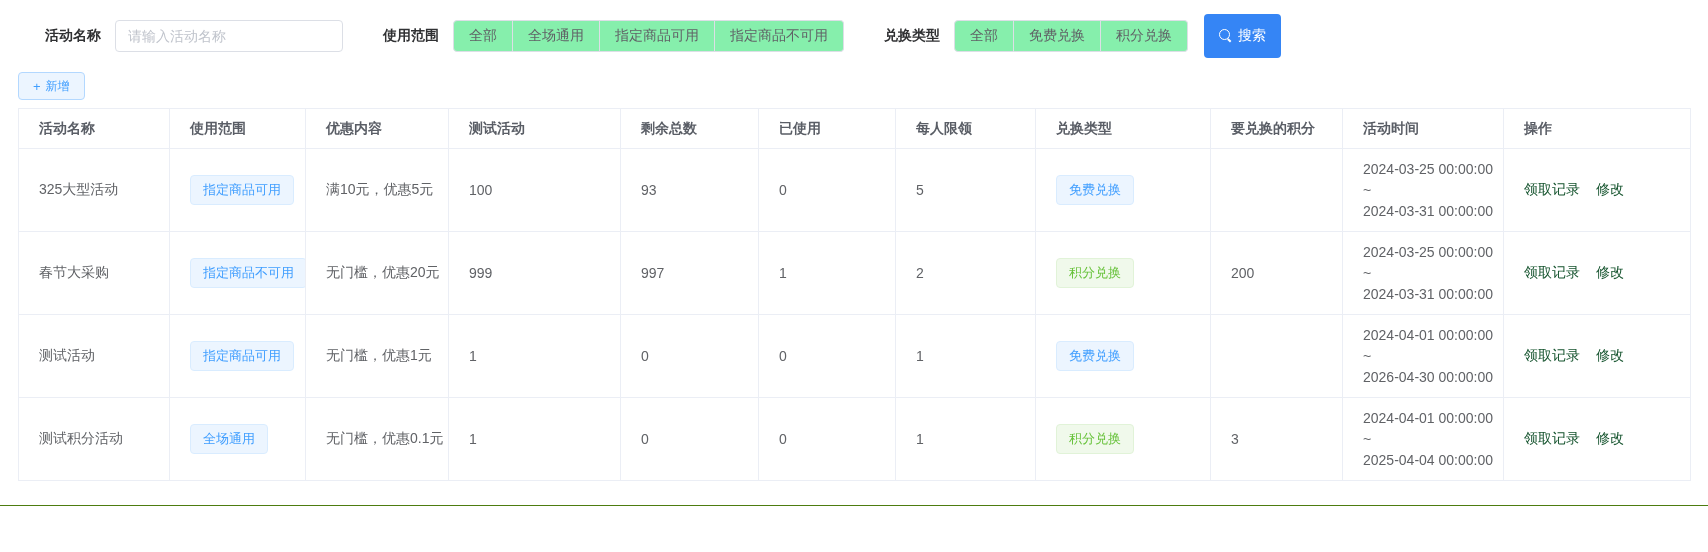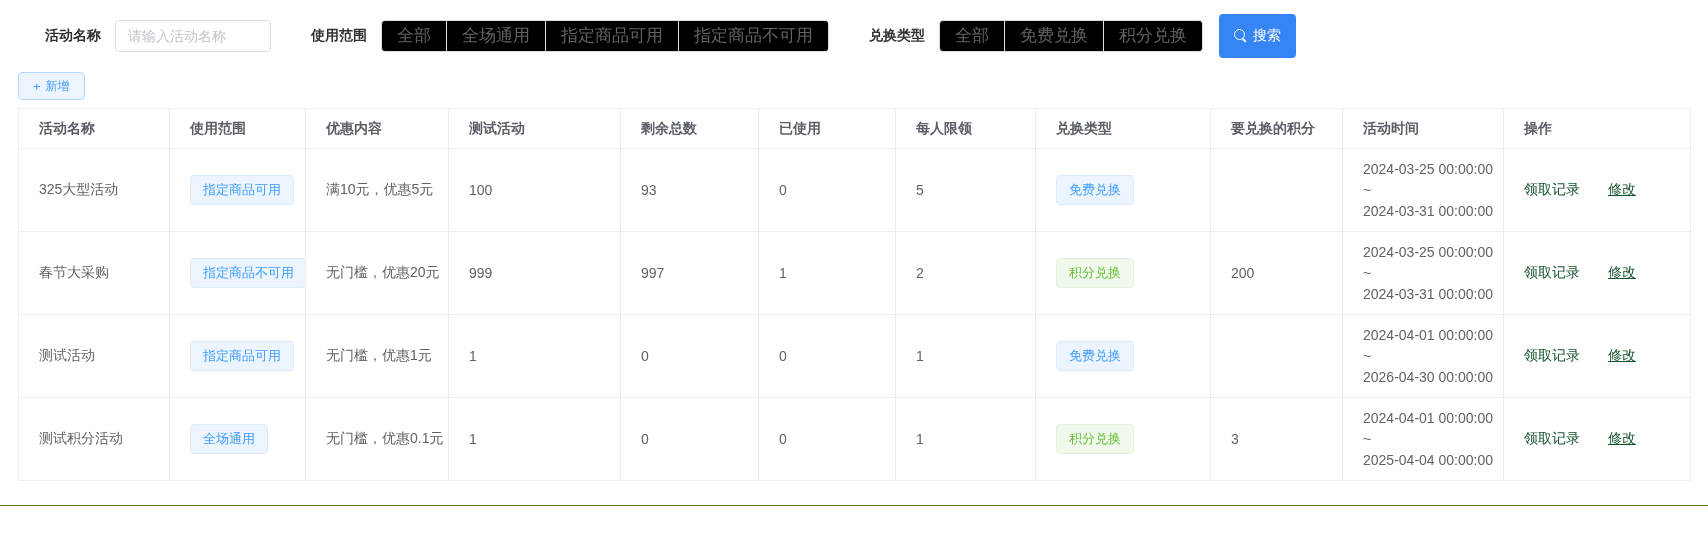--- a/index.html
+++ b/index.html
@@ -2,25 +2,25 @@
 <html><head>
 <meta charset="utf-8">
 <style>
   * { margin:0; padding:0; box-sizing:border-box; }
   html,body { background:#fff; font-family:"Liberation Sans","DejaVu Sans",sans-serif; color:#606266; font-size:14px; }
   .page { width:1708px; height:506px; background:#fff; border-bottom:1px solid #4d7c0f; overflow:hidden; }
 
   
   .filter-bar { display:flex; align-items:center; padding:19px 0 0 45px; height:52px; }
   .filter-label { font-weight:bold; color:#303133; margin-right:14px; white-space:nowrap; }
-  .text-input { width:156px; height:32px; border:1px solid #dcdfe6; border-radius:4px; padding:0 12px; font-size:14px; color:#606266; outline:none; background:#fff; }
+  .text-input { width:228px; height:32px; border:1px solid #dcdfe6; border-radius:4px; padding:0 12px; font-size:14px; color:#606266; outline:none; background:#fff; }
   .text-input::placeholder { color:#c0c4cc; }
   .group-gap { margin-left:40px; }
   .btn-group { display:flex; }
-  .btn-group .opt { height:32px; padding:0 15px; background:#000000; border:1px solid #dcdfe6; border-left-width:0; font-size:17px; color:#606266; cursor:pointer; display:flex; align-items:center; white-space:nowrap; font-family:inherit; }
+  .btn-group .opt { height:32px; padding:0 15px; background:#86efac; border:1px solid #dcdfe6; border-left-width:0; font-size:14px; color:#606266; cursor:pointer; display:flex; align-items:center; white-space:nowrap; font-family:inherit; }
   .btn-group .opt:first-child { border-left-width:1px; border-radius:4px 0 0 4px; }
   .btn-group .opt:last-child { border-radius:0 4px 4px 0; }
   .search-btn { margin-left:16px; height:44px; padding:0 15px; border:none; border-radius:4px; color:#fff; font-size:14px; cursor:pointer; display:flex; align-items:center; gap:6px; font-family:inherit; }
   .search-icon { width:13px; height:13px; display:inline-block; position:relative; }
   .search-icon::before { content:""; position:absolute; left:0; top:0; width:9px; height:9px; border:1.6px solid #fff; border-radius:50%; }
   .search-icon::after { content:""; position:absolute; left:9px; top:9px; width:4px; height:1.6px; background:#fff; transform:rotate(45deg); transform-origin:left center; }
 
   
   .toolbar { padding:20px 0 8px 18px; }
   .add-btn { height:28px; padding:0 14px; background:#ecf5ff; border:1px solid #b3d8ff; border-radius:4px; color:#409eff; font-size:12px; cursor:pointer; display:inline-flex; align-items:center; gap:5px; font-family:inherit; }
@@ -30,21 +30,21 @@
   .table-wrap { margin:0 18px; }
   table { border-collapse:collapse; table-layout:fixed; width:1672px; border:1px solid #ebeef5; }
   th, td { border:1px solid #ebeef5; text-align:left; padding:0 0 0 20px; font-weight:normal; vertical-align:middle; overflow:hidden; }
   thead th { height:40px; color:#5a5e66; font-weight:bold; font-size:14px; background:#fff; }
   tbody td { height:83px; color:#606266; font-size:14px; background:#fff;border-radius:8px; }
   .tag { display:inline-flex; align-items:center; height:30px; padding:0 12px; border-radius:4px; font-size:13px; white-space:nowrap; }
   .tag-blue { background:#ecf5ff; border:1px solid #d9ecff; color:#409eff; }
   .tag-green { background:#f0f9eb; border:1px solid #e1f3d8; color:#67c23a; }
   .time-cell div { line-height:21px; }
   .link { color:#14532d; text-decoration:none; cursor:pointer; white-space:nowrap; }
-  .link + .link { margin-left:24px;text-decoration:underline; }
+  .link + .link { margin-left:12px; }
 </style>
 </head>
 <body>
 
 <div class="page">
 
   <div class="filter-bar">
     <span class="filter-label">活动名称</span>
     <input class="text-input" type="text" placeholder="请输入活动名称" style="">
 

